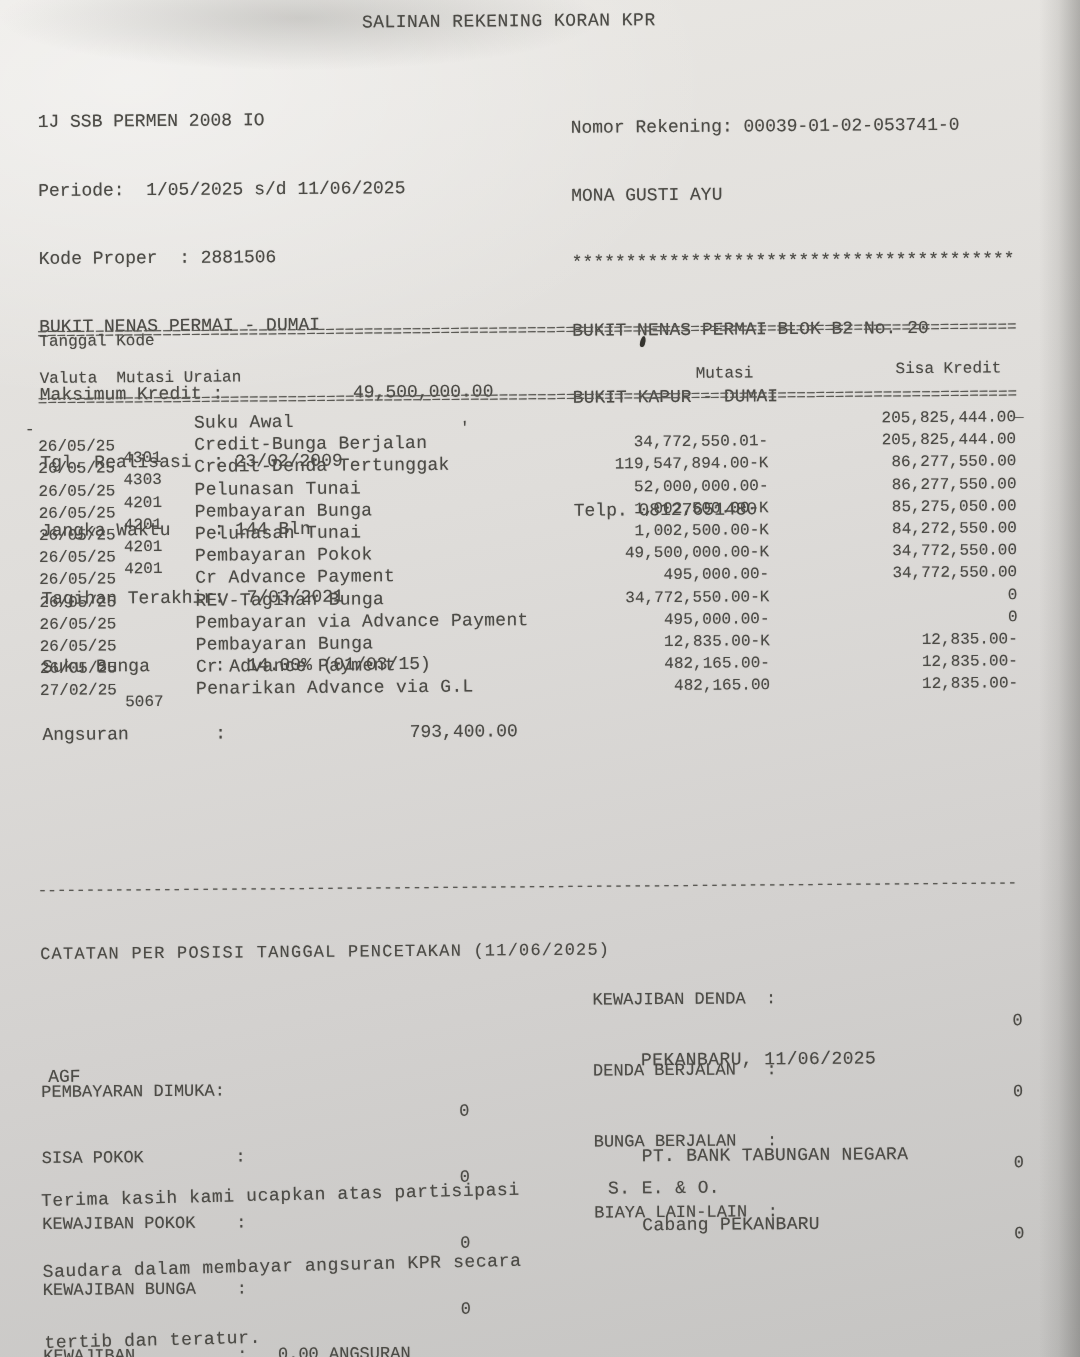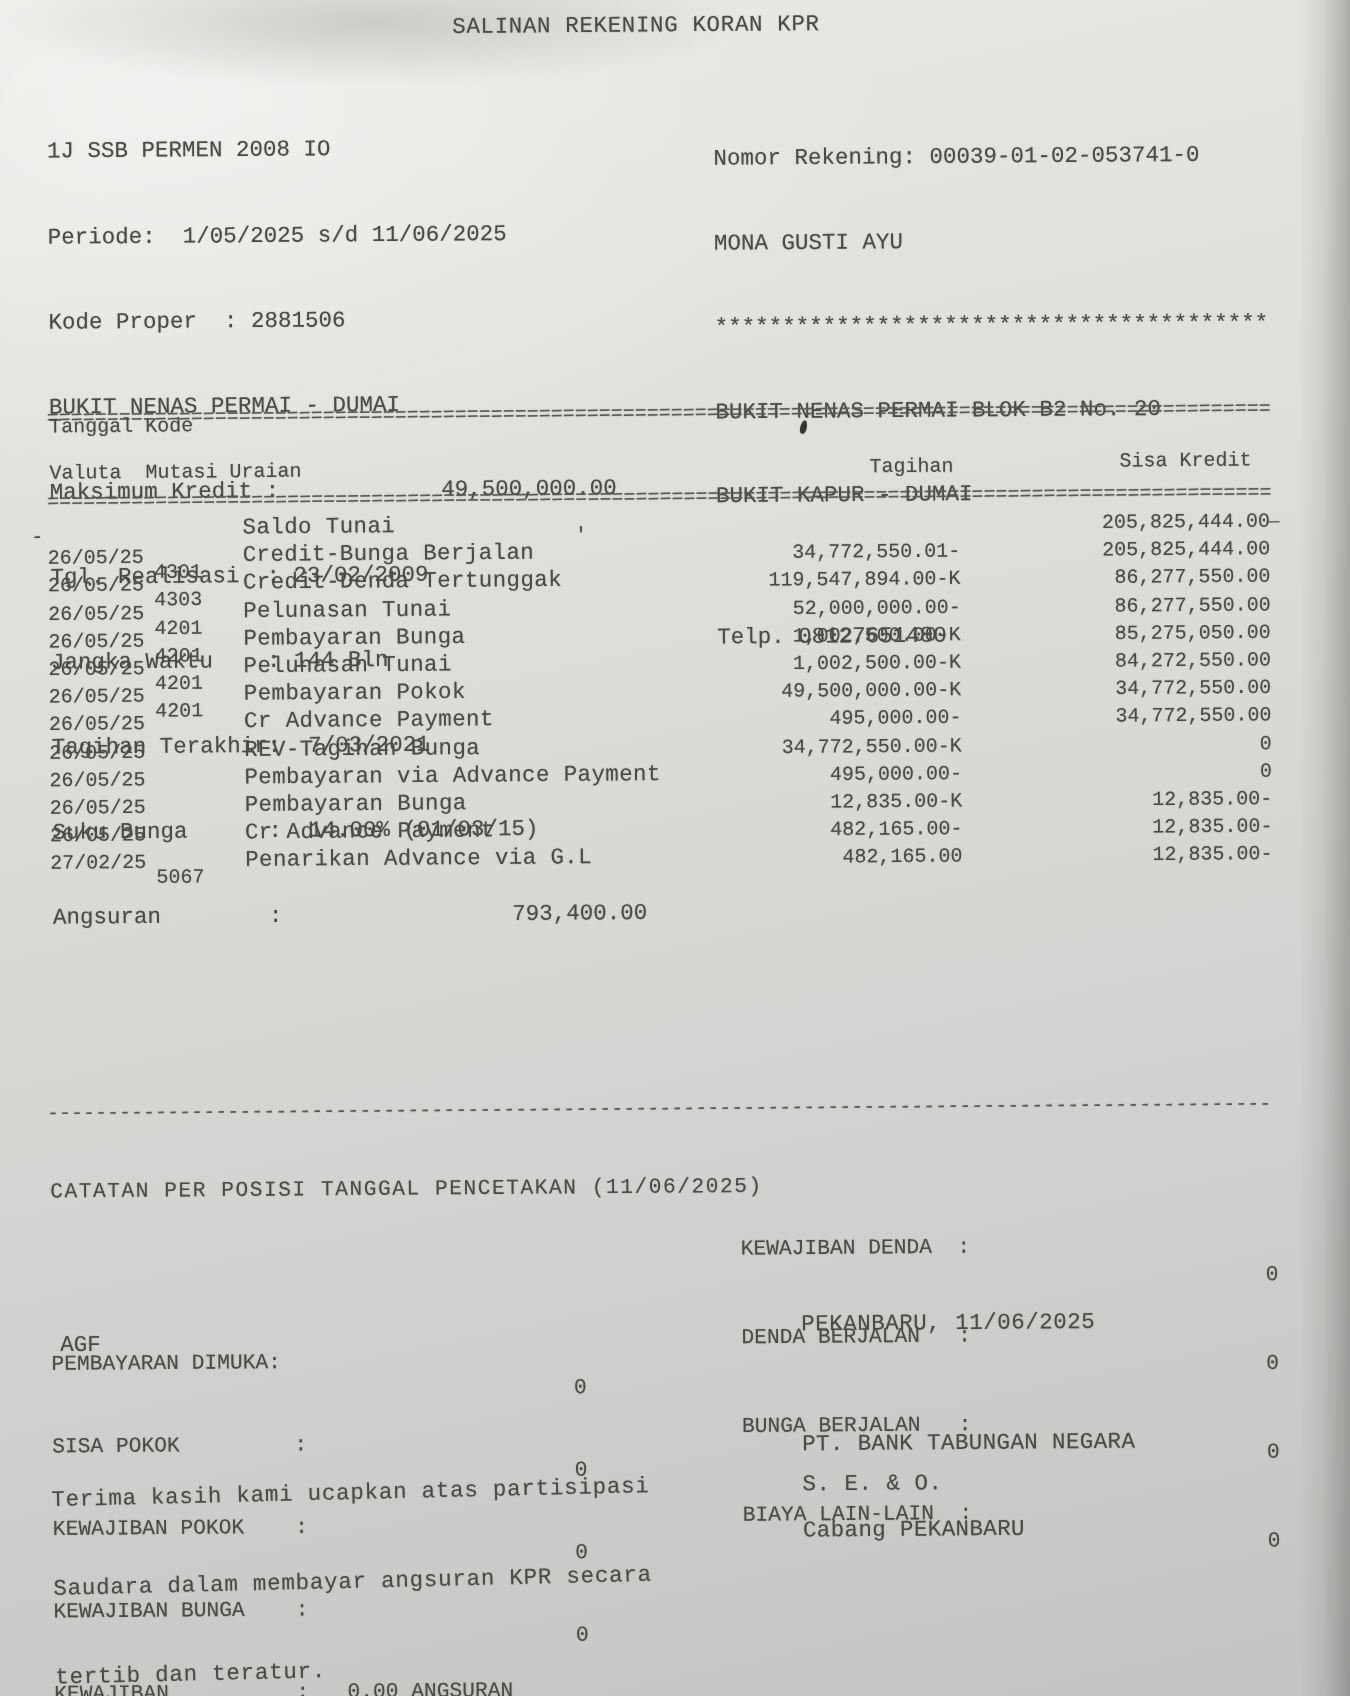--- a/index.html
+++ b/index.html
@@ -63,34 +63,34 @@
       <div>MONA GUSTI AYU</div>
       <div>*****************************************</div>
       <div>BUKIT NENAS PERMAI BLOK B2 No. 20</div>
       <div>BUKIT KAPUR - DUMAI</div>
       <div style="margin-top:45px">Telp. 08127651480</div>
     </div>
 
     <div class="abs fsT sep" style="left:40px;top:321px">======================================================================================================</div>
     <div class="abs fsT" style="left:42px;top:328px">Tanggal Kode</div>
     <div class="abs fsT" style="left:42px;top:365px">Valuta  Mutasi Uraian</div>
-    <div class="abs fsT" style="left:698px;top:365px">Tagihan</div>
+    <div class="abs fsT" style="left:698px;top:365px">Mutasi</div>
     <div class="abs fsT" style="left:898px;top:362px">Sisa Kredit</div>
     <div class="abs fsT sep" style="left:40px;top:388px">======================================================================================================</div>
 
     <span class="speck"></span>
     <div class="abs fsT" style="left:462px;top:418px">'</div>
     <div class="abs fsT" style="left:27px;top:416px">-</div>
     <div class="abs fsT" style="left:1016px;top:406px">_</div>
 
     <div class="rows">
       <div class="trow" style="top:0px">
         <span class="c cd"></span>
         <span class="c ck"></span>
-        <span class="c cu">Saldo Tunai</span>
+        <span class="c cu">Suku Awal</span>
         <span class="c cm"></span>
         <span class="c cs">205,825,444.00</span>
       </div>
       <div class="trow" style="top:22px">
         <span class="c cd">26/05/25</span>
         <span class="c ck">4301</span>
         <span class="c cu">Credit-Bunga Berjalan</span>
         <span class="c cm">34,772,550.01-</span>
         <span class="c cs">205,825,444.00</span>
       </div>
@@ -227,16 +227,16 @@
       <div>PT. BANK TABUNGAN NEGARA</div>
       <div>Cabang PEKANBARU</div>
     </div>
 
     <div class="abs blk thanks" style="left:36px;top:1138px;font-size:18px;line-height:23.8px;letter-spacing:.6px">
       <div>Terima kasih kami ucapkan atas partisipasi</div>
       <div>Saudara dalam membayar angsuran KPR secara</div>
       <div>tertib dan teratur.</div>
     </div>
 
-    <div class="abs fsH" style="left:638px;top:1178px;letter-spacing:.4px">S. E. &amp; O.</div>
+    <div class="abs fsH" style="left:604px;top:1178px;letter-spacing:.4px">S. E. &amp; O.</div>
 
   </div>
 </div>
 
 </body></html>

